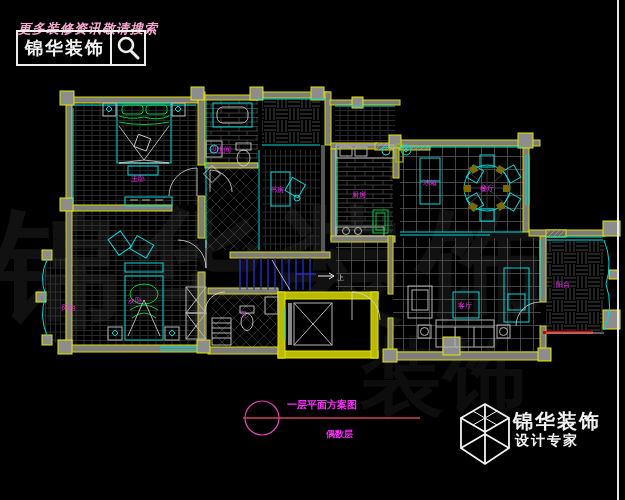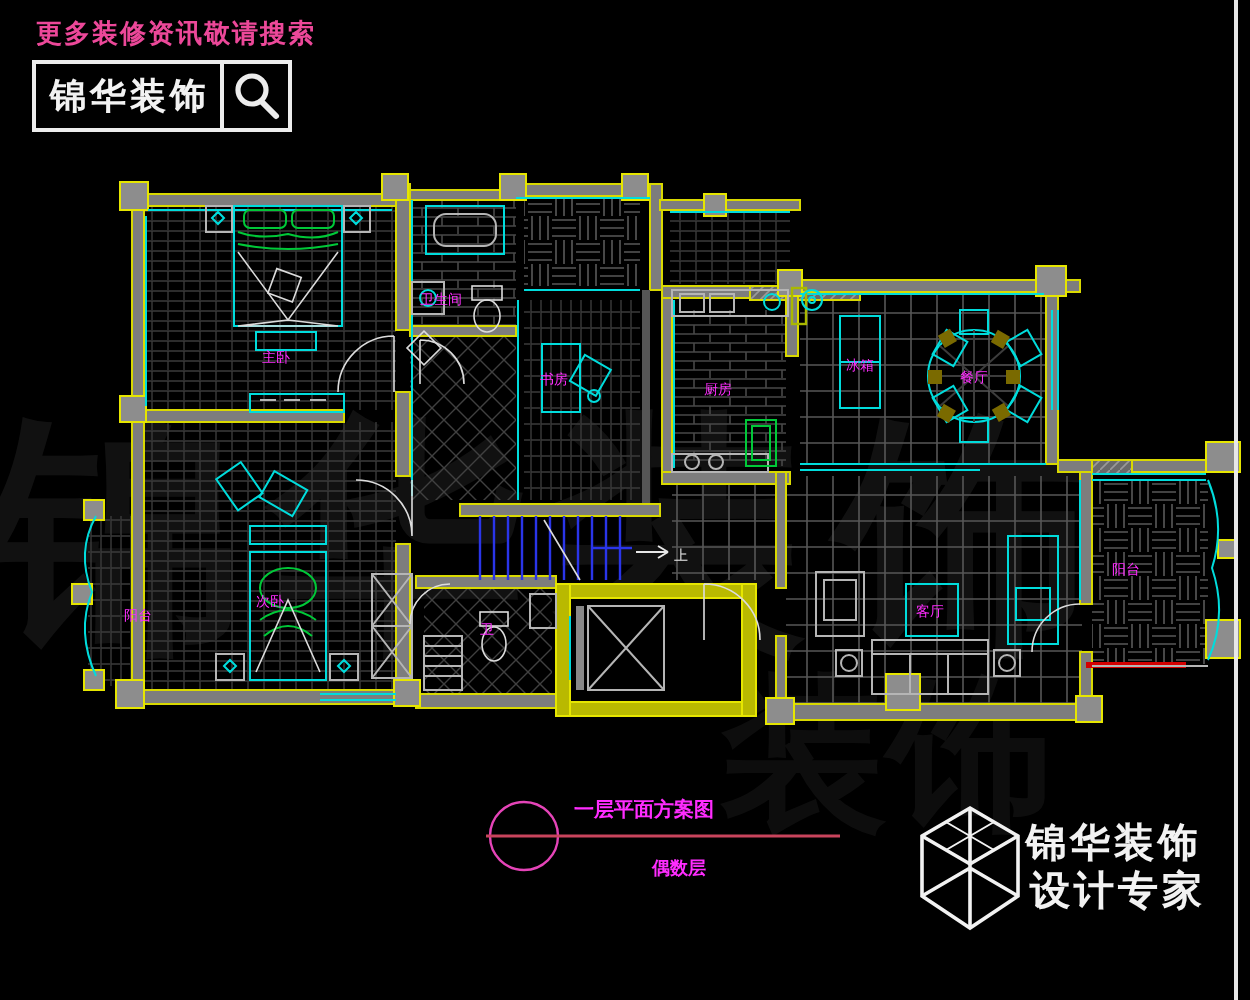--- a/index.html
+++ b/index.html
@@ -1,29 +1,29 @@
 <!DOCTYPE html>
 <html><head>
 <meta charset="utf-8">
 <style>
   html,body{margin:0;padding:0;background:#000;}
   #page{position:relative;width:625px;height:500px;background:#000;overflow:hidden;
         font-family:"Liberation Sans",sans-serif;}
   
-  #search-hint{position:absolute;left:18px;top:8px;font-size:13px;font-weight:bold;
-               color:#ec4899;letter-spacing:1px;}
+  #search-hint{position:absolute;left:18px;top:20px;font-size:13px;font-weight:bold;
+               color:#f9a8d4;letter-spacing:1px;font-style:italic;}
   #logo-box{position:absolute;left:16px;top:30px;width:126px;height:32px;
             border:2px solid #ededed;display:flex;align-items:center;}
   #logo-text{flex:1;color:#f2f2f2;font-weight:bold;font-size:18px;letter-spacing:2px;
              padding-left:7px;}
   #logo-div{width:2px;height:32px;background:#ededed;}
   
   #footer-logo{position:absolute;left:455px;top:392px;width:160px;height:100px;color:#f2f2f2;}
   #brand1{position:absolute;left:58px;top:16px;font-size:20px;font-weight:bold;letter-spacing:2px;}
-  #brand2{position:absolute;left:60px;top:40px;font-size:20px;font-weight:bold;letter-spacing:2px;}
+  #brand2{position:absolute;left:60px;top:40px;font-size:14px;font-weight:bold;letter-spacing:2px;}
   #site{position:absolute;left:6px;top:70px;font-size:12px;font-weight:bold;letter-spacing:1px;}
   #edge-line{position:absolute;left:617px;top:0;width:2px;height:500px;background:#e8e8e8;}
   svg text.mg{fill:#ff2cff;font-family:"Liberation Sans",sans-serif;font-size:7px;}
   .w{fill:#7d7d7d;stroke:#d9d900;stroke-width:1;}
   .col{fill:#8d8d8d;stroke:#e6e600;stroke-width:1;}
   .ey{fill:#b9b900;stroke:#e6e600;stroke-width:1;}
   .cy{stroke:#00dcdc;fill:none;stroke-width:1;}
   .gr{stroke:#00c838;fill:none;stroke-width:1;}
   .gy{stroke:#b5b5b5;fill:none;stroke-width:1;}
   .wh{stroke:#dcdcdc;fill:none;stroke-width:.8;}

